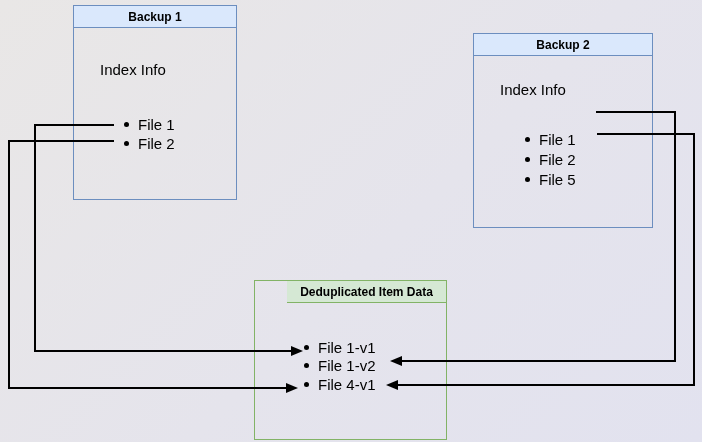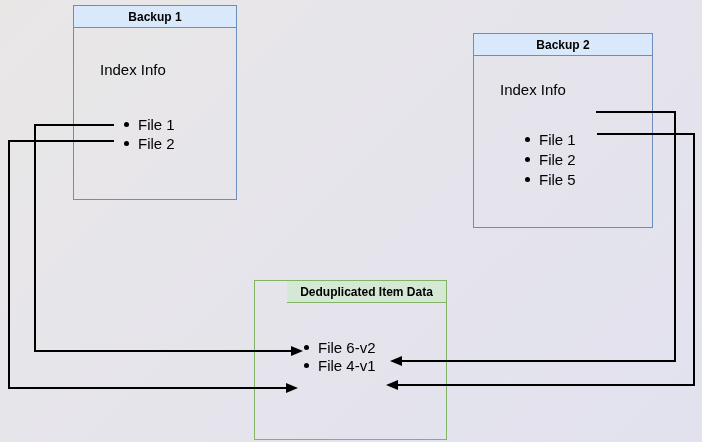--- a/index.html
+++ b/index.html
@@ -104,21 +104,25 @@
         <span>File 5</span>
       </div>
     </div>
   </div>
 
   <div class="box green dd" style="left:254px; top:280px; width:193px; height:160px;">
     <div class="box-header">Deduplicated Item Data</div>
     <div class="file-list" style="left:49px; top:57px;">
       <div class="file-row">
         <span class="dot"></span>
-        <span>File 6-v2</span>
+        <span>File 1-v1</span>
+      </div>
+      <div class="file-row">
+        <span class="dot"></span>
+        <span>File 1-v2</span>
       </div>
       <div class="file-row">
         <span class="dot"></span>
         <span>File 4-v1</span>
       </div>
     </div>
   </div>
 
   <svg id="wires" width="702" height="442" viewBox="0 0 702 442">
     <defs>

